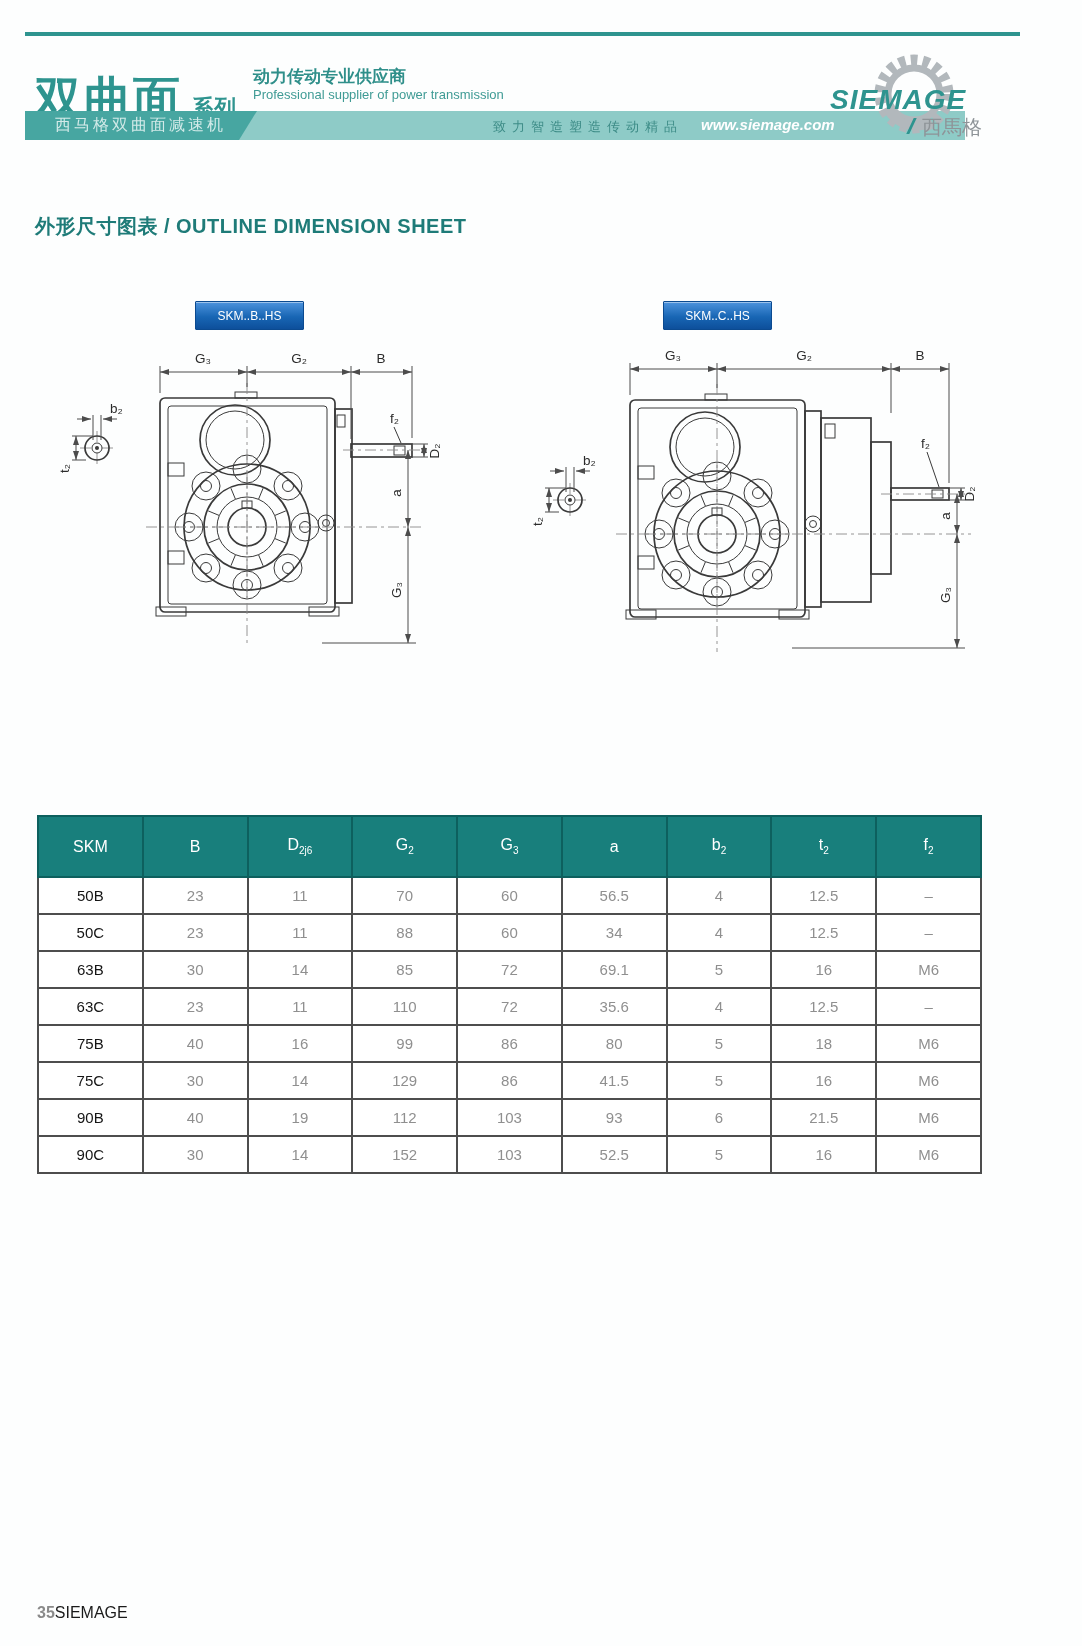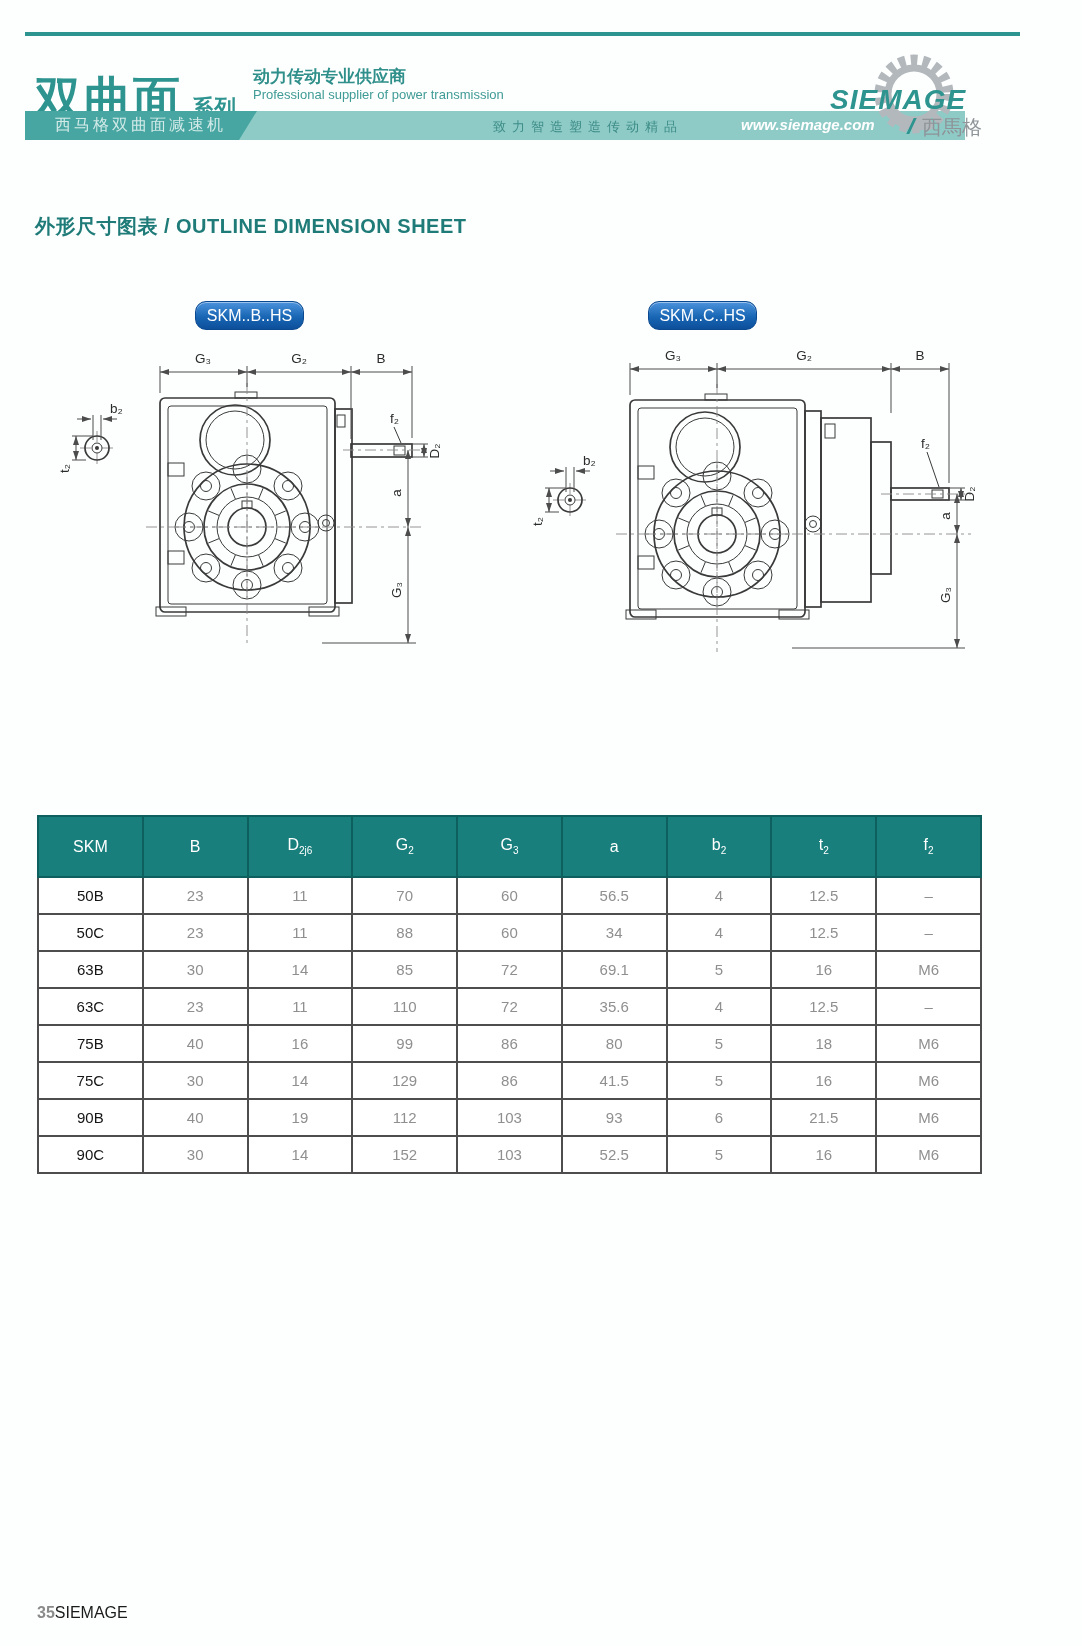--- a/index.html
+++ b/index.html
@@ -16,39 +16,39 @@
   .brand-series{font-size:22px;font-weight:bold;color:var(--accent,#2E948F);}
   .supplier{left:253px;top:66px;line-height:1.25;}
   .supplier .cn{font-size:17px;font-weight:bold;color:#2F8F8A;}
   .supplier .en{font-size:13px;color:#3F9B95;}
   .banner{left:25px;top:111px;width:940px;height:29px;background:var(--banner-light,#8ECBC7);}
   .banner-dark{position:absolute;left:0;top:0;width:232px;height:29px;background:var(--banner-dark,#47A6A1);
     clip-path:polygon(0 0,100% 0,calc(100% - 18px) 100%,0 100%);
     display:flex;align-items:center;padding-left:30px;box-sizing:border-box;}
   .banner-dark span{font-size:16px;letter-spacing:3px;color:#D2EAE8;}
   .slogan{position:absolute;left:468px;top:7px;font-size:13px;letter-spacing:6px;color:#3D8C87;}
-  .website{position:absolute;left:676px;top:5px;font-size:15px;font-style:italic;font-weight:bold;color:#ffffff;margin-left:40px;}
+  .website{position:absolute;left:676px;top:5px;font-size:15px;font-style:italic;font-weight:bold;color:#ffffff;}
   .logo{left:822px;top:48px;width:200px;height:100px;}
   .logo .gear{position:absolute;left:32px;top:0px;}
   .logo .brand-en{position:absolute;left:8px;top:36px;font-size:28px;font-weight:bold;font-style:italic;
     color:var(--accent,#2E948F);letter-spacing:1px;}
   .logo .brand-zh{position:absolute;left:100px;top:66px;font-size:20px;color:#8E9498;font-family:"Liberation Serif","DejaVu Serif",serif;}
   .logo .tick{position:absolute;left:88px;top:70px;width:3px;height:16px;background:var(--accent,#2E948F);transform:skewX(-25deg);}
 
   
   .page-title{left:35px;top:213px;font-size:20px;font-weight:bold;color:#1E7B78;letter-spacing:0.5px;}
   .page-title span{margin-right:6px;}
 
   
-  .badge{height:27px;width:107px;border-radius:11px;color:#fff;font-size:16px;
+  .badge{height:27px;width:107px;border-radius:1px;color:#fff;font-size:12px;
     display:flex;align-items:center;justify-content:center;
     background:linear-gradient(#4d93dd 0%,#1866b4 55%,#0d4f9b 100%);
     border:1px solid #0b4a90;box-shadow:inset 0 1px 0 rgba(255,255,255,.45);}
   .badge-b{left:195px;top:301px;}
-  .badge-c{left:648px;top:301px;}
+  .badge-c{left:663px;top:301px;}
 
   
   svg text{font-family:"Liberation Sans","DejaVu Sans",sans-serif;}
   .ln{fill:none;stroke:#3a3a3a;stroke-width:1.7;}
   .th{fill:none;stroke:#3a3a3a;stroke-width:1;}
   .cl{fill:none;stroke:#8a8a8a;stroke-width:0.9;stroke-dasharray:11 4 3 4;}
   .dm{fill:none;stroke:#4c4c4c;stroke-width:1;}
   .dt{font-size:13.5px;fill:#2b2b2b;}
 
   

